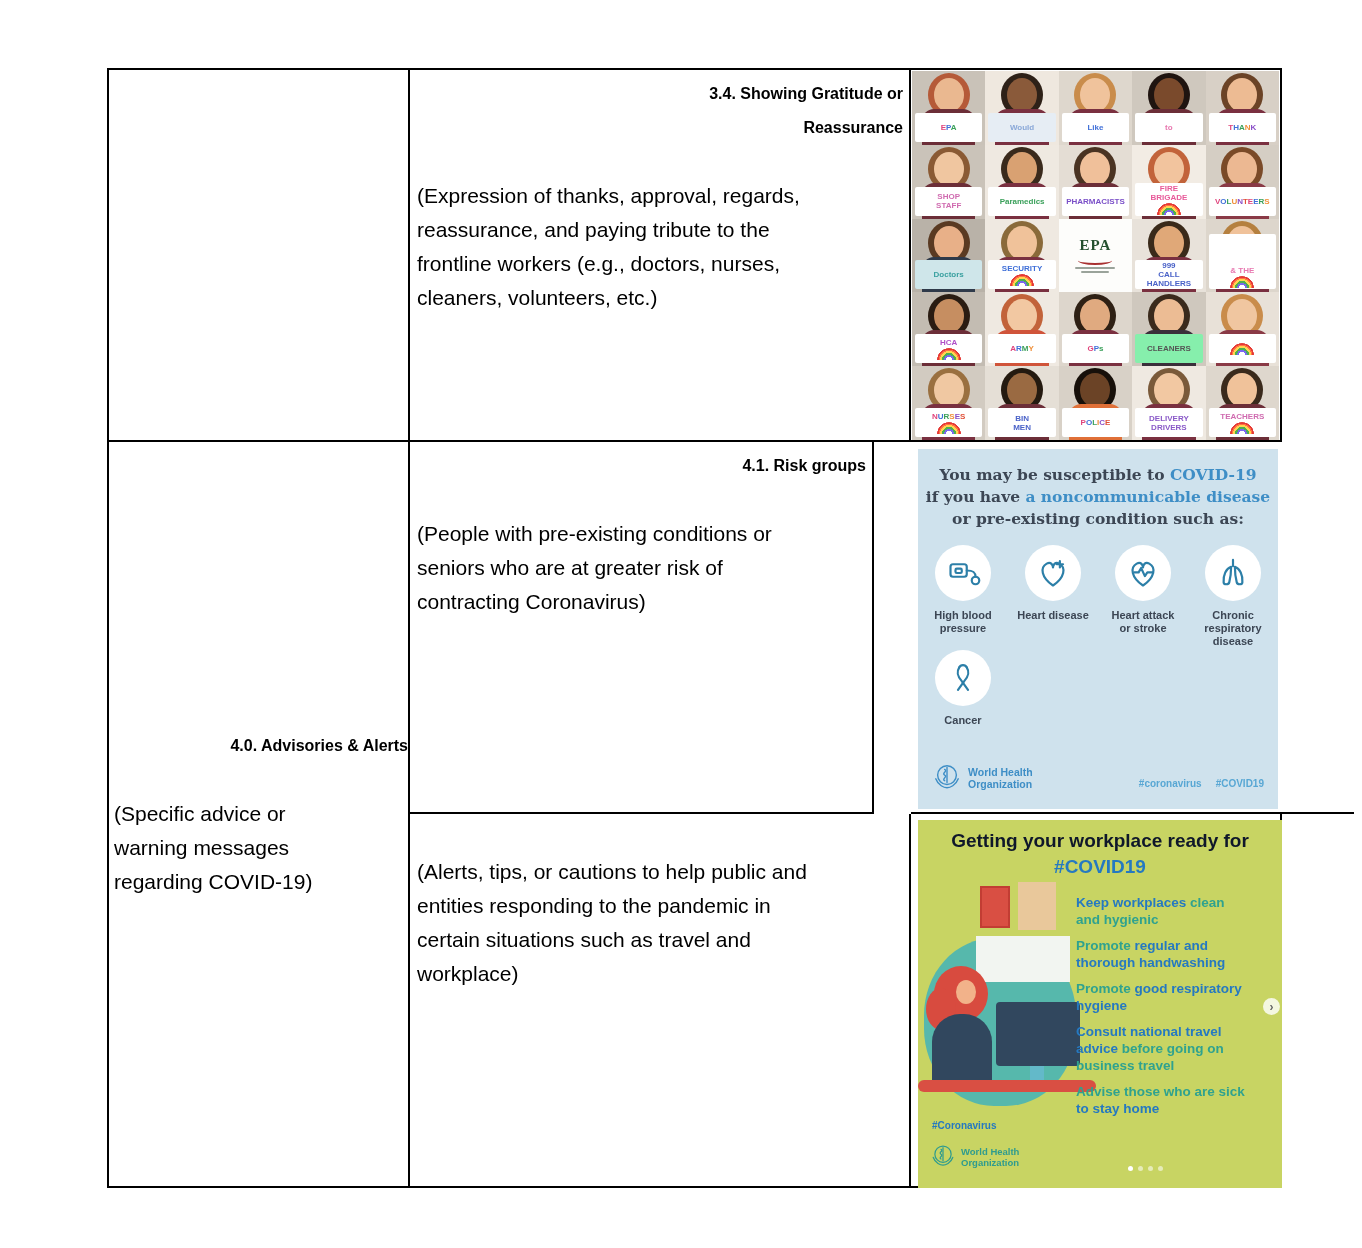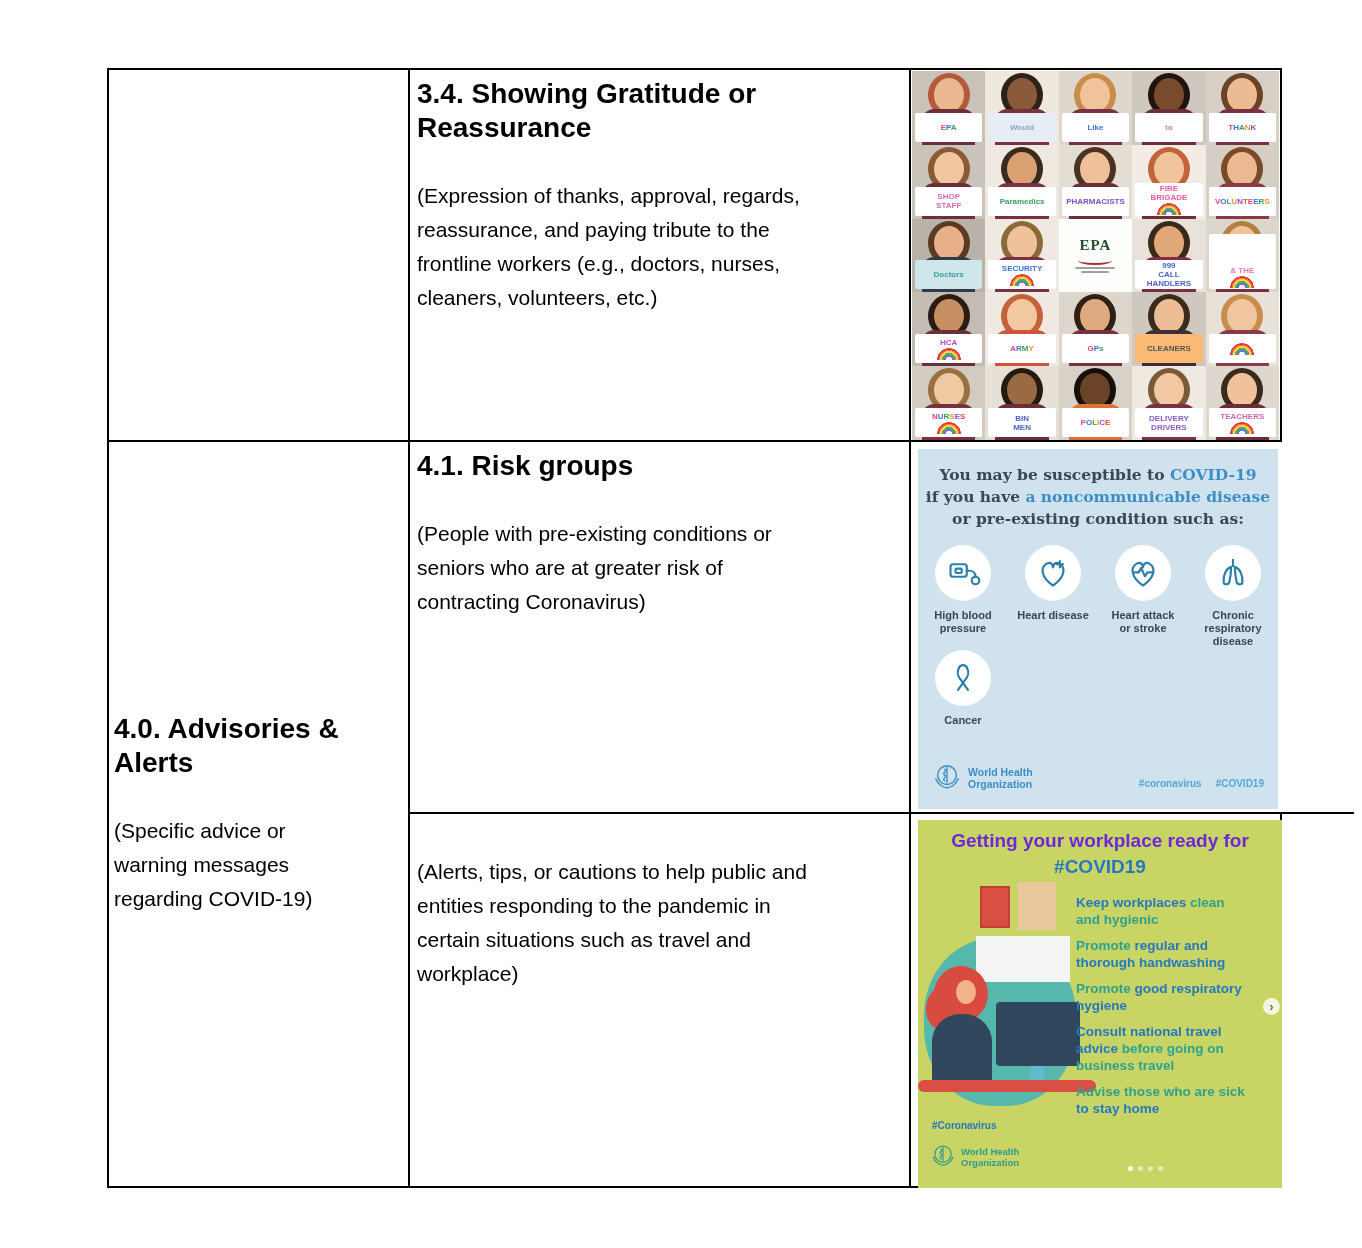--- a/index.html
+++ b/index.html
@@ -10,25 +10,25 @@
   
   .tbl{position:absolute;left:107px;top:68px;width:1175px;height:1120px;
        border:2px solid #000;box-sizing:border-box;}
   .cell{position:absolute;box-sizing:border-box;background:#fff;}
   .b-r{border-right:2px solid #000;}
   .b-b{border-bottom:2px solid #000;}
   .c-left1 {left:0;   top:0;    width:301px;height:372px;}
   .c-mid1  {left:301px;top:0;   width:501px;height:372px;}
   .c-img1  {left:802px;top:0;   width:369px;height:372px;}
   .c-left2 {left:0;   top:372px;width:301px;height:744px;display:flex;flex-direction:column;justify-content:center;}
-  .c-mid2  {left:301px;top:372px;width:501px;height:372px;}
+  .c-mid2  {left:301px;top:372px;width:464px;height:372px;}
   .c-img2  {left:802px;top:372px;width:443px;height:372px;}
   .c-mid3  {left:301px;top:744px;width:501px;height:372px;}
   .c-img3  {left:802px;top:744px;width:369px;height:372px;}
-  .cat-title{font-weight:bold;font-size:28px;line-height:34px;white-space:pre-line;}
+  .cat-title{font-weight:bold;font-size:16px;line-height:34px;white-space:pre-line;text-align:right;}
   .cat-desc{font-size:21px;line-height:34px;white-space:pre-line;margin-top:34px;}
   .pad{padding:7px 6px 0 7px;}
   .c-left2 .cat-title,.c-left2 .cat-desc{padding-left:5px;}
 
   
   .collage{position:absolute;left:1px;top:1px;width:367px;height:369px;
            display:grid;grid-template-columns:repeat(5,1fr);grid-template-rows:repeat(5,1fr);}
   .tile{position:relative;overflow:hidden;}
   .tile .hair{position:absolute;top:2px;left:50%;transform:translateX(-50%);width:42px;height:44px;border-radius:50%;}
   .tile .head{position:absolute;top:7px;left:50%;transform:translateX(-50%);width:30px;height:34px;border-radius:50%;}
@@ -57,21 +57,21 @@
   .wr-circle svg{width:40px;height:40px;}
   .wr-label{margin-top:8px;font-weight:bold;font-size:11px;line-height:13px;color:#3c4654;text-align:center;white-space:pre-line;}
   .wr-footer{position:absolute;left:0;bottom:14px;width:100%;}
   .wr-logo{position:absolute;left:14px;bottom:0;display:flex;align-items:center;gap:6px;color:#3e8ec6;}
   .wr-emblem svg{width:30px;height:30px;}
   .wr-logotext{font-weight:bold;font-size:10.5px;line-height:12px;white-space:pre-line;}
   .wr-tags{position:absolute;right:14px;bottom:6px;font-weight:bold;font-size:10px;color:#58a7d4;display:flex;gap:14px;}
 
   
   .who-work{position:absolute;left:7px;top:6px;width:364px;height:368px;background:#c8d463;overflow:hidden;}
-  .gw-title1{position:absolute;left:0;top:10px;width:100%;text-align:center;font-weight:bold;font-size:19px;color:#6d28d9;}
+  .gw-title1{position:absolute;left:0;top:10px;width:100%;text-align:center;font-weight:bold;font-size:19px;color:#0f172a;}
   .gw-title2{position:absolute;left:0;top:36px;width:100%;text-align:center;font-weight:bold;font-size:19px;color:#2579c1;}
   .gw-tips{position:absolute;left:158px;top:74px;width:200px;}
   .gw-tip{font-weight:bold;font-size:13.5px;line-height:17px;white-space:pre-line;margin-bottom:9px;}
   .tip-teal{color:#2fa28f;}
   .tip-blue{color:#2579c1;}
   .gw-illu div{position:absolute;}
   .blob{left:6px;top:118px;width:152px;height:168px;background:#56b8ac;border-radius:46%;}
   .poster-red{left:62px;top:66px;width:30px;height:42px;background:#d94f43;border:2px solid #c23d33;box-sizing:border-box;}
   .poster-tan{left:100px;top:62px;width:38px;height:48px;background:#e9c89b;}
   .poster-white{left:58px;top:116px;width:94px;height:46px;background:#f2f5f1;}
@@ -220,21 +220,21 @@
         <div class="tile" style="background: rgb(221, 214, 204);">
           <div class="hair" style="background: rgb(46, 32, 20);"></div>
           <div class="head" style="background: rgb(224, 170, 128);"></div>
           <div class="shirt" style="background: rgb(122, 48, 64);"></div>
           <div class="sign"><span><span style="color: rgb(224, 68, 124);">G</span><span style="color: rgb(63, 111, 216);">P</span><span style="color: rgb(58, 160, 90);">s</span></span></div>
         </div>
         <div class="tile" style="background: rgb(207, 200, 190);">
           <div class="hair" style="background: rgb(58, 42, 28);"></div>
           <div class="head" style="background: rgb(236, 188, 148);"></div>
           <div class="shirt" style="background: rgb(58, 47, 58);"></div>
-          <div class="sign" style="background: #fdba74;"><span style="color: rgb(85, 85, 85);">CLEANERS</span></div>
+          <div class="sign" style="background: #86efac;"><span style="color: rgb(85, 85, 85);">CLEANERS</span></div>
         </div>
         <div class="tile" style="background: rgb(232, 225, 216);">
           <div class="hair" style="background: rgb(201, 140, 75);"></div>
           <div class="head" style="background: rgb(240, 198, 160);"></div>
           <div class="shirt" style="background: rgb(138, 58, 70);"></div>
           <div class="sign"><span style="color: rgb(232, 160, 200);"></span><div class="rainbow"></div></div>
         </div>
         <div class="tile" style="background: rgb(210, 203, 193);">
           <div class="hair" style="background: rgb(154, 112, 64);"></div>
           <div class="head" style="background: rgb(240, 200, 162);"></div>

